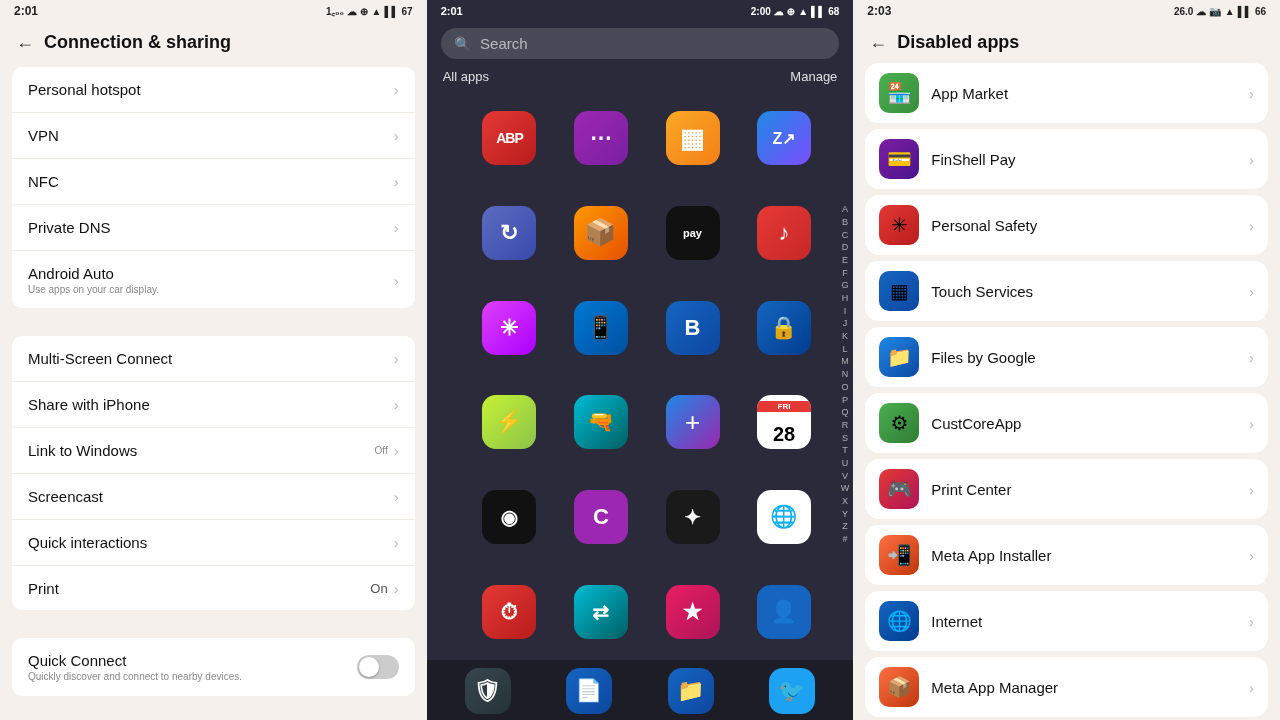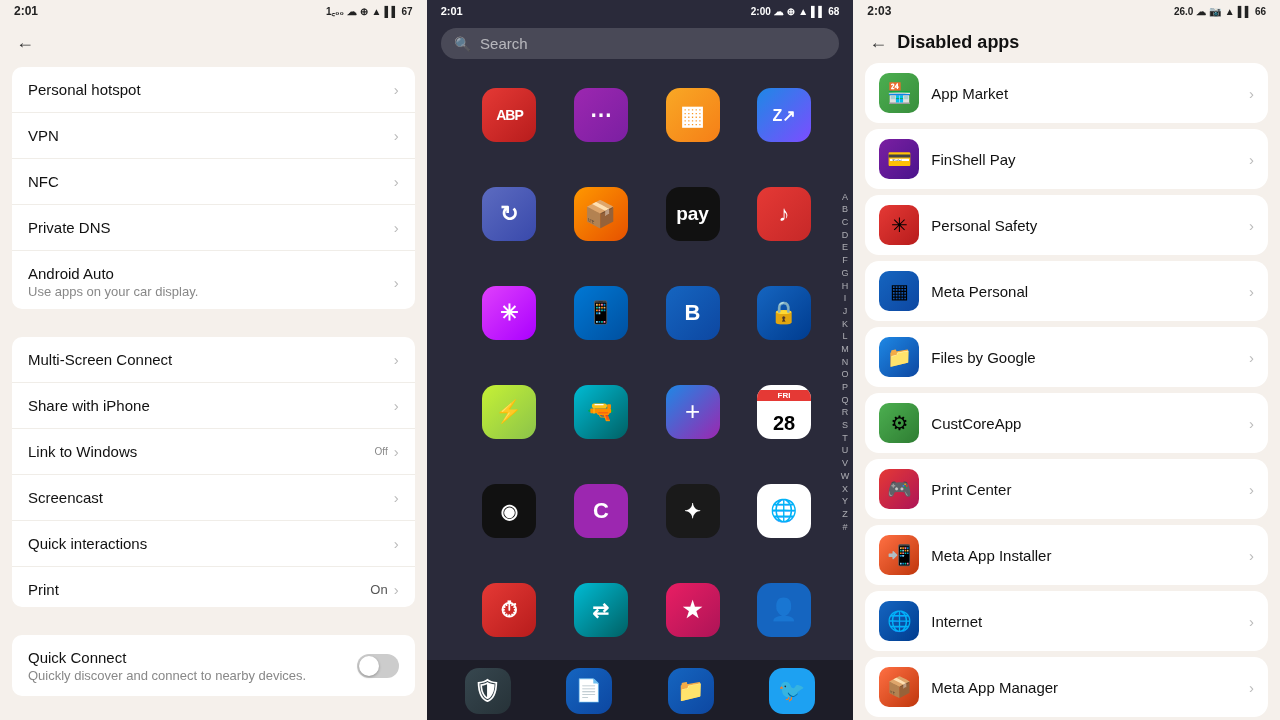--- a/index.html
+++ b/index.html
@@ -67,21 +67,21 @@
       display: flex;
       align-items: center;
       justify-content: space-between;
       padding: 14px 16px;
       border-bottom: 1px solid #f0ede8;
       cursor: pointer;
     }
     .settings-item:last-child { border-bottom: none; align-items: center; }
     .settings-item-left { display: flex; flex-direction: column; }
     .settings-item-label { font-size: 15px; color: #111; font-weight: 400; }
-    .settings-item-sub { font-size: 13px; color: #888; margin-top: 2px; }
+    .settings-item-sub { font-size: 10px; color: #888; margin-top: 2px; }
     .settings-item-right { display: flex; align-items: center; gap: 4px; color: #aaa; font-size: 13px; }
     .chevron { color: #bbb; font-size: 15px; }
     .badge-off { color: #888; font-size: 10px; margin-right: 2px; }
     .badge-on { color: #555; font-size: 13px; margin-right: 2px; }
 
     
     .toggle {
       width: 42px;
       height: 24px;
       background: #ccc;
@@ -284,20 +284,21 @@
       <span>☁</span>
       <span>⊕</span>
       <span>▲</span>
       <span>▌▌</span>
       <span>67</span>
     </div>
   </div>
 
   <div class="panel-header">
     <span class="back-arrow">←</span>
+    <span class="panel-title">Connection &amp; sharing</span>
   </div>
 
   <div class="settings-group">
     <div class="settings-item">
       <div class="settings-item-left">
         <span class="settings-item-label">Personal hotspot</span>
       </div>
       <div class="settings-item-right">
         <span class="chevron">›</span>
       </div>
@@ -414,20 +415,24 @@
       <span>▌▌</span>
       <span>68</span>
     </div>
   </div>
 
   <div class="search-bar">
     <span class="search-icon-svg">🔍</span>
     <span class="search-placeholder">Search</span>
   </div>
 
+  <div class="apps-header">
+    <span class="apps-header-label">All apps</span>
+    <span class="manage-btn">Manage</span>
+  </div>
 
   <div class="apps-grid-container">
     <div class="apps-grid">
 
       <div class="app-icon-wrapper">
         <div class="app-icon abp" style="font-size:14px;font-weight:700;letter-spacing:-1px;">ABP</div>
       </div>
       <div class="app-icon-wrapper">
         <div class="app-icon chatapp">⋯</div>
       </div>
@@ -438,21 +443,21 @@
         <div class="app-icon translate" style="font-size:16px;font-weight:700;">Z↗</div>
       </div>
 
       <div class="app-icon-wrapper">
         <div class="app-icon update">↻</div>
       </div>
       <div class="app-icon-wrapper">
         <div class="app-icon amazon" style="font-size:26px;">📦</div>
       </div>
       <div class="app-icon-wrapper">
-        <div class="app-icon pay" style="font-size:19px;font-weight:700;background:#111;">pay</div>
+        <div class="app-icon pay" style="font-size:11px;font-weight:700;background:#111;">pay</div>
       </div>
       <div class="app-icon-wrapper">
         <div class="app-icon music-red">♪</div>
       </div>
 
       <div class="app-icon-wrapper">
         <div class="app-icon cursor-app">✳</div>
       </div>
       <div class="app-icon-wrapper">
         <div class="app-icon phone-link">📱</div>
@@ -594,21 +599,21 @@
       <div class="disabled-app-left">
         <div class="disabled-app-icon icon-safety" style="background:linear-gradient(135deg,#e53935,#b71c1c);">✳</div>
         <span class="disabled-app-name">Personal Safety</span>
       </div>
       <span class="chevron-right">›</span>
     </div>
 
     <div class="disabled-app-item">
       <div class="disabled-app-left">
         <div class="disabled-app-icon icon-meta" style="background:linear-gradient(135deg,#1565c0,#0d47a1);">▦</div>
-        <span class="disabled-app-name">Meta Personal</span>
+        <span class="disabled-app-name">Touch Services</span>
       </div>
       <span class="chevron-right">›</span>
     </div>
 
     <div class="disabled-app-item">
       <div class="disabled-app-left">
         <div class="disabled-app-icon icon-files">📁</div>
         <span class="disabled-app-name">Files by Google</span>
       </div>
       <span class="chevron-right">›</span>

